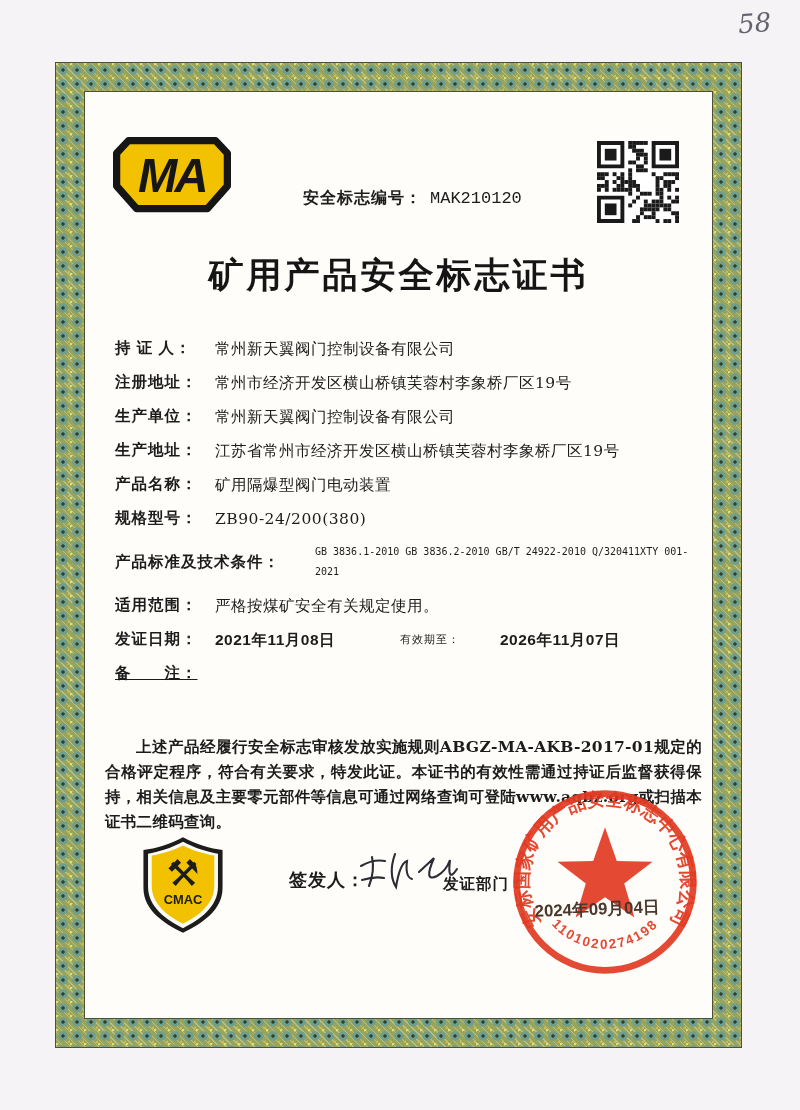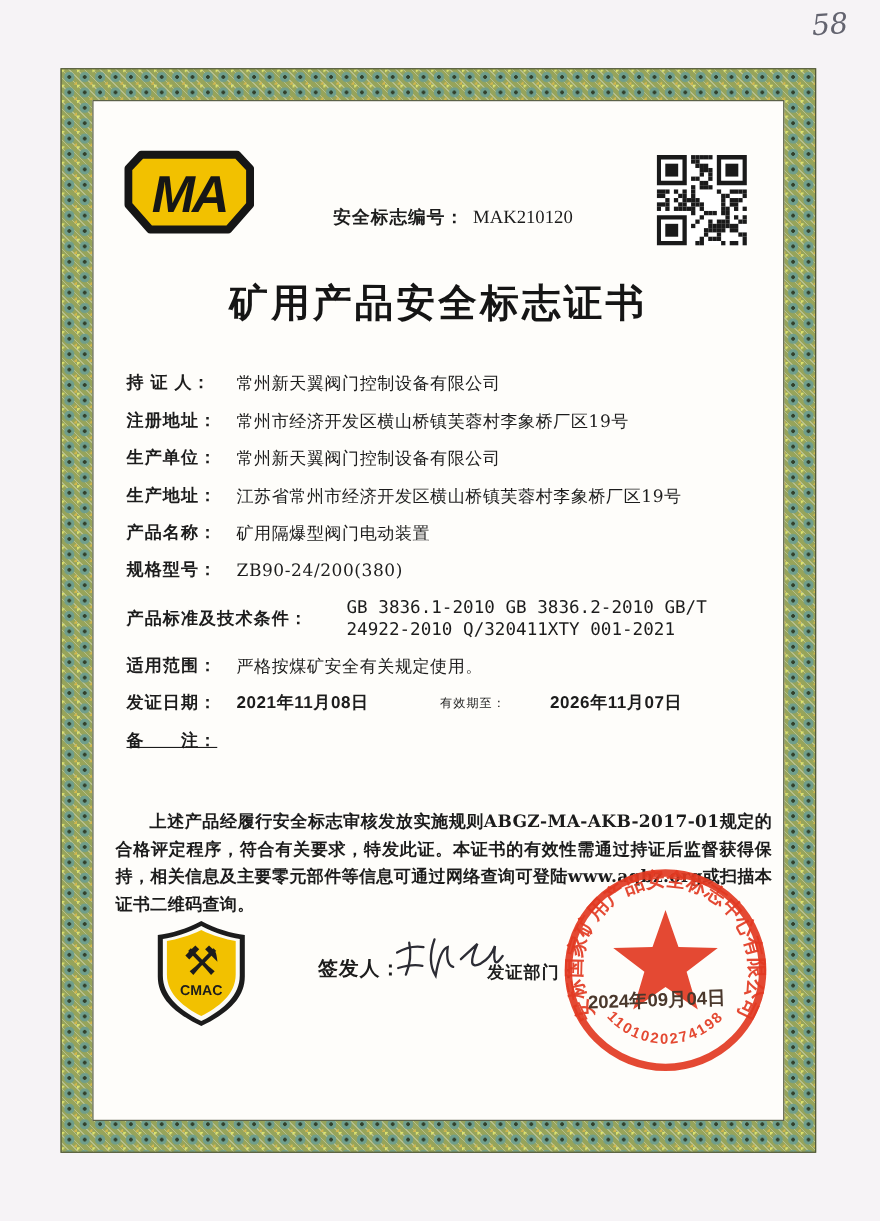--- a/index.html
+++ b/index.html
@@ -33,42 +33,42 @@
   }
   .paper{
     position:absolute; left:28px; top:28px; right:28px; bottom:28px;
     background:#fefdfa;
     border:1px solid #4c5238;
   }
   
   .ma-logo{ position:absolute; left:28px; top:44px; }
   .certno{ position:absolute; left:218px; top:96px; font-size:16px; white-space:nowrap; }
   .certno .lbl{ font-weight:bold; letter-spacing:1px; }
-  .certno .val{ font-family:Liberation Serif, serif; font-size:17px; margin-left:8px;margin-top:20px; }
+  .certno .val{ font-family:Liberation Mono, monospace; font-size:17px; margin-left:8px;margin-top:20px; }
   .qr{ position:absolute; left:512px; top:48px; }
   
   .title{
     position:absolute; left:0; top:160px; width:100%;
     text-align:center; font-size:35px; font-weight:900;
     letter-spacing:3px; color:#151515;
   }
   
   .fields{ position:absolute; left:30px; top:246px; width:586px; }
   .row{ display:flex; align-items:center; margin-bottom:13px; }
   .row .lbl{
     flex:0 0 100px; font-weight:bold; font-size:15.5px; letter-spacing:1px;
     white-space:nowrap;
   }
   .row .val{
     font-family:"DejaVu Serif", serif; font-weight:normal; font-size:15.5px;
     letter-spacing:.5px; line-height:20px;
   }
   .row.standards .lbl{ flex:0 0 200px; }
   .row.standards .val{
-    font-family:"DejaVu Sans Mono", monospace; font-size:16px;
+    font-family:"DejaVu Sans Mono", monospace; font-size:10px;
     width:386px; line-height:20px; letter-spacing:0;
   }
   .row.dates{ margin-top:8px; }
   .row.dates .val{ font-family:"Liberation Sans", sans-serif; font-weight:bold; }
   .row.dates .d1{ flex:0 0 185px; }
   .row.dates .lbl2{ flex:0 0 100px; font-weight:normal; font-size:11px; letter-spacing:1px; }
   .row.remark{ margin-top:10px;text-decoration:underline; }
   
   .statement{
     position:absolute; left:20px; top:642px; width:597px;

